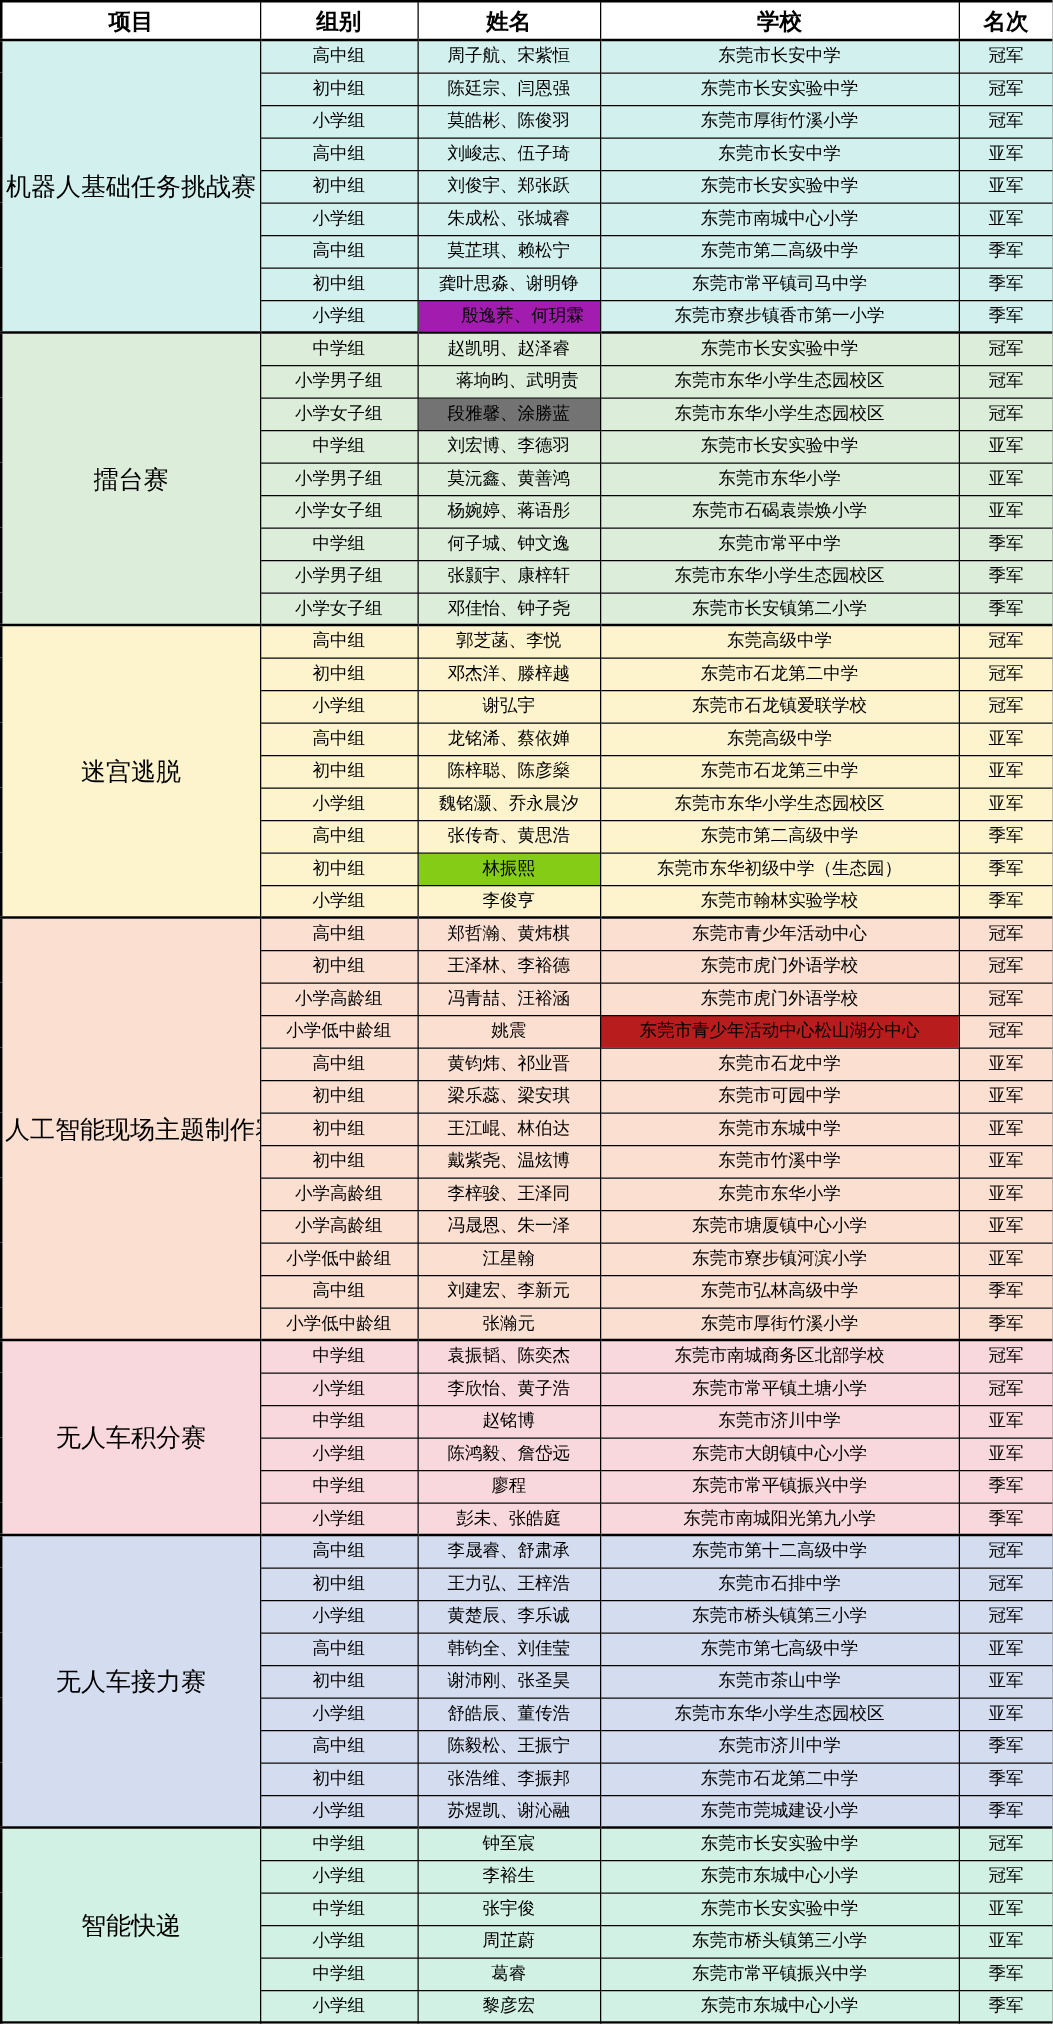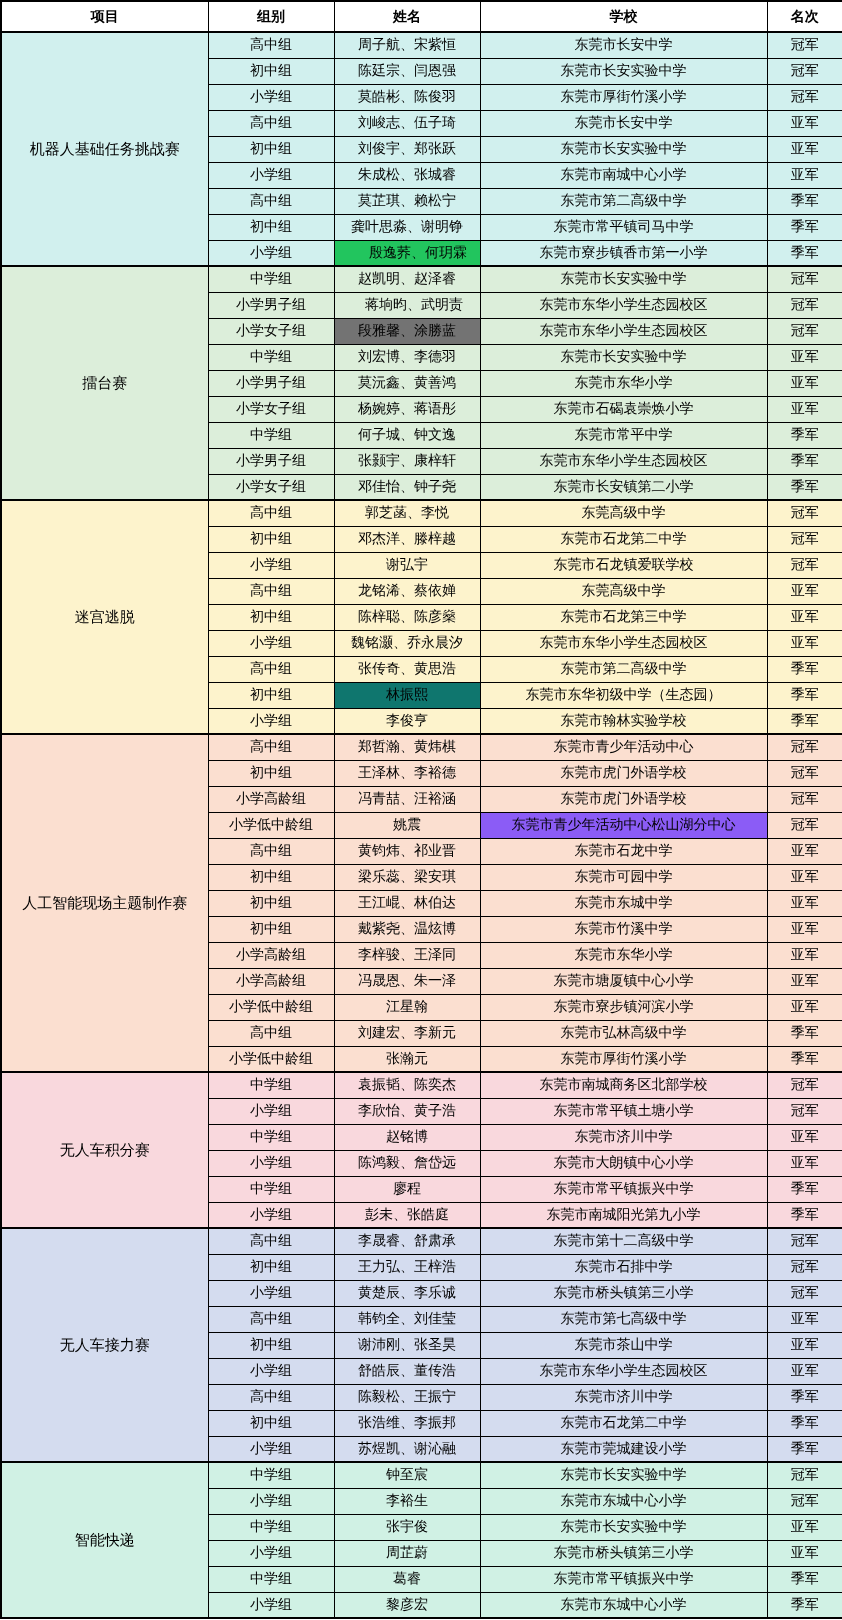--- a/index.html
+++ b/index.html
@@ -24,28 +24,28 @@
     border: 1px solid #000000;
     text-align: center;
     vertical-align: middle;
     padding: 0 2px;
     overflow: hidden;
     white-space: nowrap;
     color: #000000;
   }
   #award-table thead tr { height: 31px; background: #ffffff; }
   #award-table thead th {
-    font-size: 14px;
+    font-size: 18px;
     font-weight: bold;
     border-bottom: 2px solid #000000;
   }
   #award-table tbody tr { height: 26px; }
   #award-table tbody td { font-size: 14px; }
   #award-table td.project-cell {
-    font-size: 15px;
+    font-size: 20px;
     border-right: 1px solid #000000;
   }
   #award-table tr.section-start td { border-top: 2px solid #000000; }
 </style>
 </head>
 <body>
 
 <table id="award-table">
   <colgroup>
     <col class="c-project">
@@ -108,21 +108,21 @@
         <td style="background: rgb(209, 240, 238);">季军</td>
       </tr>
       <tr>
         <td style="background: rgb(209, 240, 238);">初中组</td>
         <td style="background: rgb(209, 240, 238);">龚叶思淼、谢明铮</td>
         <td style="background: rgb(209, 240, 238);">东莞市常平镇司马中学</td>
         <td style="background: rgb(209, 240, 238);">季军</td>
       </tr>
       <tr>
         <td style="background: rgb(209, 240, 238);">小学组</td>
-        <td style="background: #22c55e; padding-left: 24px;">殷逸荞、何玥霖</td>
+        <td style="background: #a21caf; padding-left: 24px;">殷逸荞、何玥霖</td>
         <td style="background: rgb(209, 240, 238); margin-left: 12px;">东莞市寮步镇香市第一小学</td>
         <td style="background: rgb(209, 240, 238);">季军</td>
       </tr>
       <tr class="section-start">
         <td class="project-cell" rowspan="9" style="background: rgb(220, 238, 218);">擂台赛</td>
         <td style="background: rgb(220, 238, 218);">中学组</td>
         <td style="background: rgb(220, 238, 218);">赵凯明、赵泽睿</td>
         <td style="background: rgb(220, 238, 218);">东莞市长安实验中学</td>
         <td style="background: rgb(220, 238, 218);">冠军</td>
       </tr>
@@ -212,21 +212,21 @@
         <td style="background: rgb(253, 243, 204);">亚军</td>
       </tr>
       <tr>
         <td style="background: rgb(253, 243, 204);">高中组</td>
         <td style="background: rgb(253, 243, 204);">张传奇、黄思浩</td>
         <td style="background: rgb(253, 243, 204);">东莞市第二高级中学</td>
         <td style="background: rgb(253, 243, 204);">季军</td>
       </tr>
       <tr>
         <td style="background: rgb(253, 243, 204);">初中组</td>
-        <td style="background: #0f766e;">林振熙</td>
+        <td style="background: #84cc16;">林振熙</td>
         <td style="background: rgb(253, 243, 204);">东莞市东华初级中学（生态园）</td>
         <td style="background: rgb(253, 243, 204);">季军</td>
       </tr>
       <tr>
         <td style="background: rgb(253, 243, 204);">小学组</td>
         <td style="background: rgb(253, 243, 204);">李俊亨</td>
         <td style="background: rgb(253, 243, 204);">东莞市翰林实验学校</td>
         <td style="background: rgb(253, 243, 204);">季军</td>
       </tr>
       <tr class="section-start">
@@ -244,21 +244,21 @@
       </tr>
       <tr>
         <td style="background: rgb(251, 223, 208);">小学高龄组</td>
         <td style="background: rgb(251, 223, 208);">冯青喆、汪裕涵</td>
         <td style="background: rgb(251, 223, 208);">东莞市虎门外语学校</td>
         <td style="background: rgb(251, 223, 208);">冠军</td>
       </tr>
       <tr>
         <td style="background: rgb(251, 223, 208);">小学低中龄组</td>
         <td style="background: rgb(251, 223, 208);">姚震</td>
-        <td style="background: #8b5cf6;">东莞市青少年活动中心松山湖分中心</td>
+        <td style="background: #b91c1c;">东莞市青少年活动中心松山湖分中心</td>
         <td style="background: rgb(251, 223, 208);">冠军</td>
       </tr>
       <tr>
         <td style="background: rgb(251, 223, 208);">高中组</td>
         <td style="background: rgb(251, 223, 208);">黄钧炜、祁业晋</td>
         <td style="background: rgb(251, 223, 208);">东莞市石龙中学</td>
         <td style="background: rgb(251, 223, 208);">亚军</td>
       </tr>
       <tr>
         <td style="background: rgb(251, 223, 208);">初中组</td>

